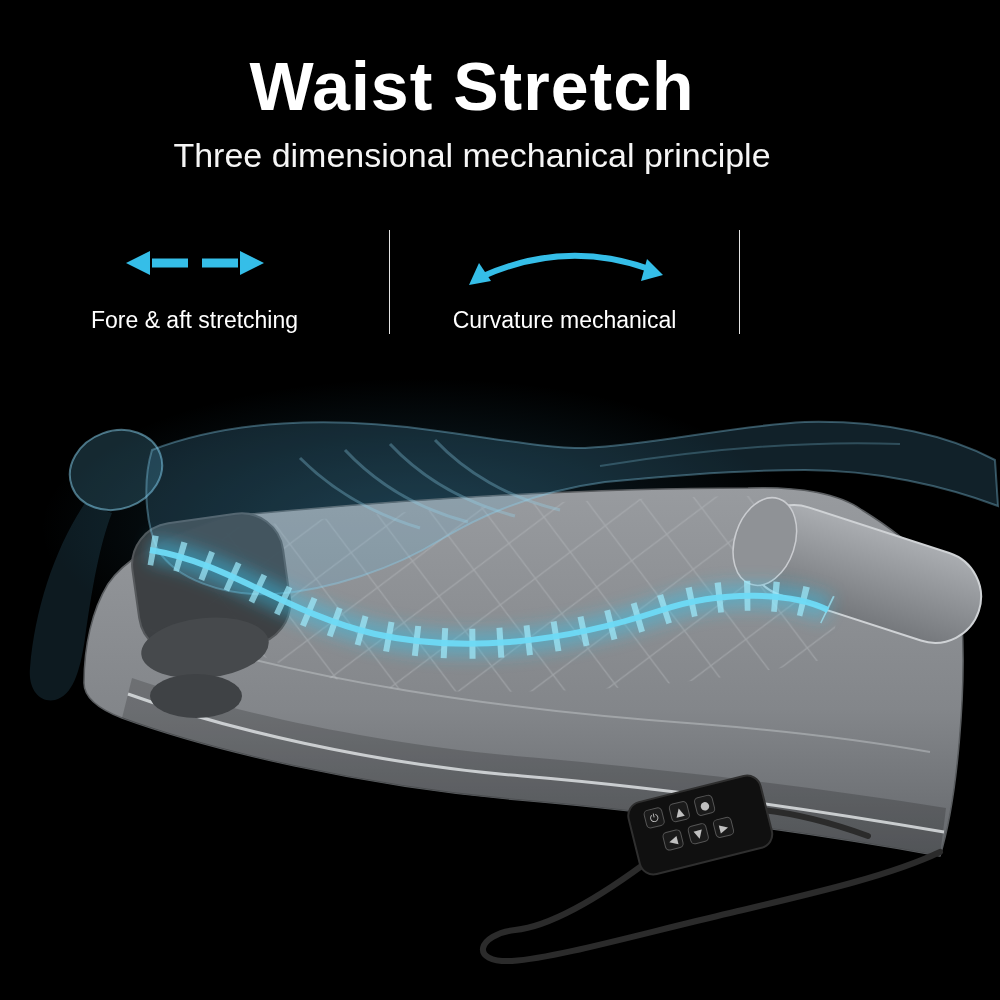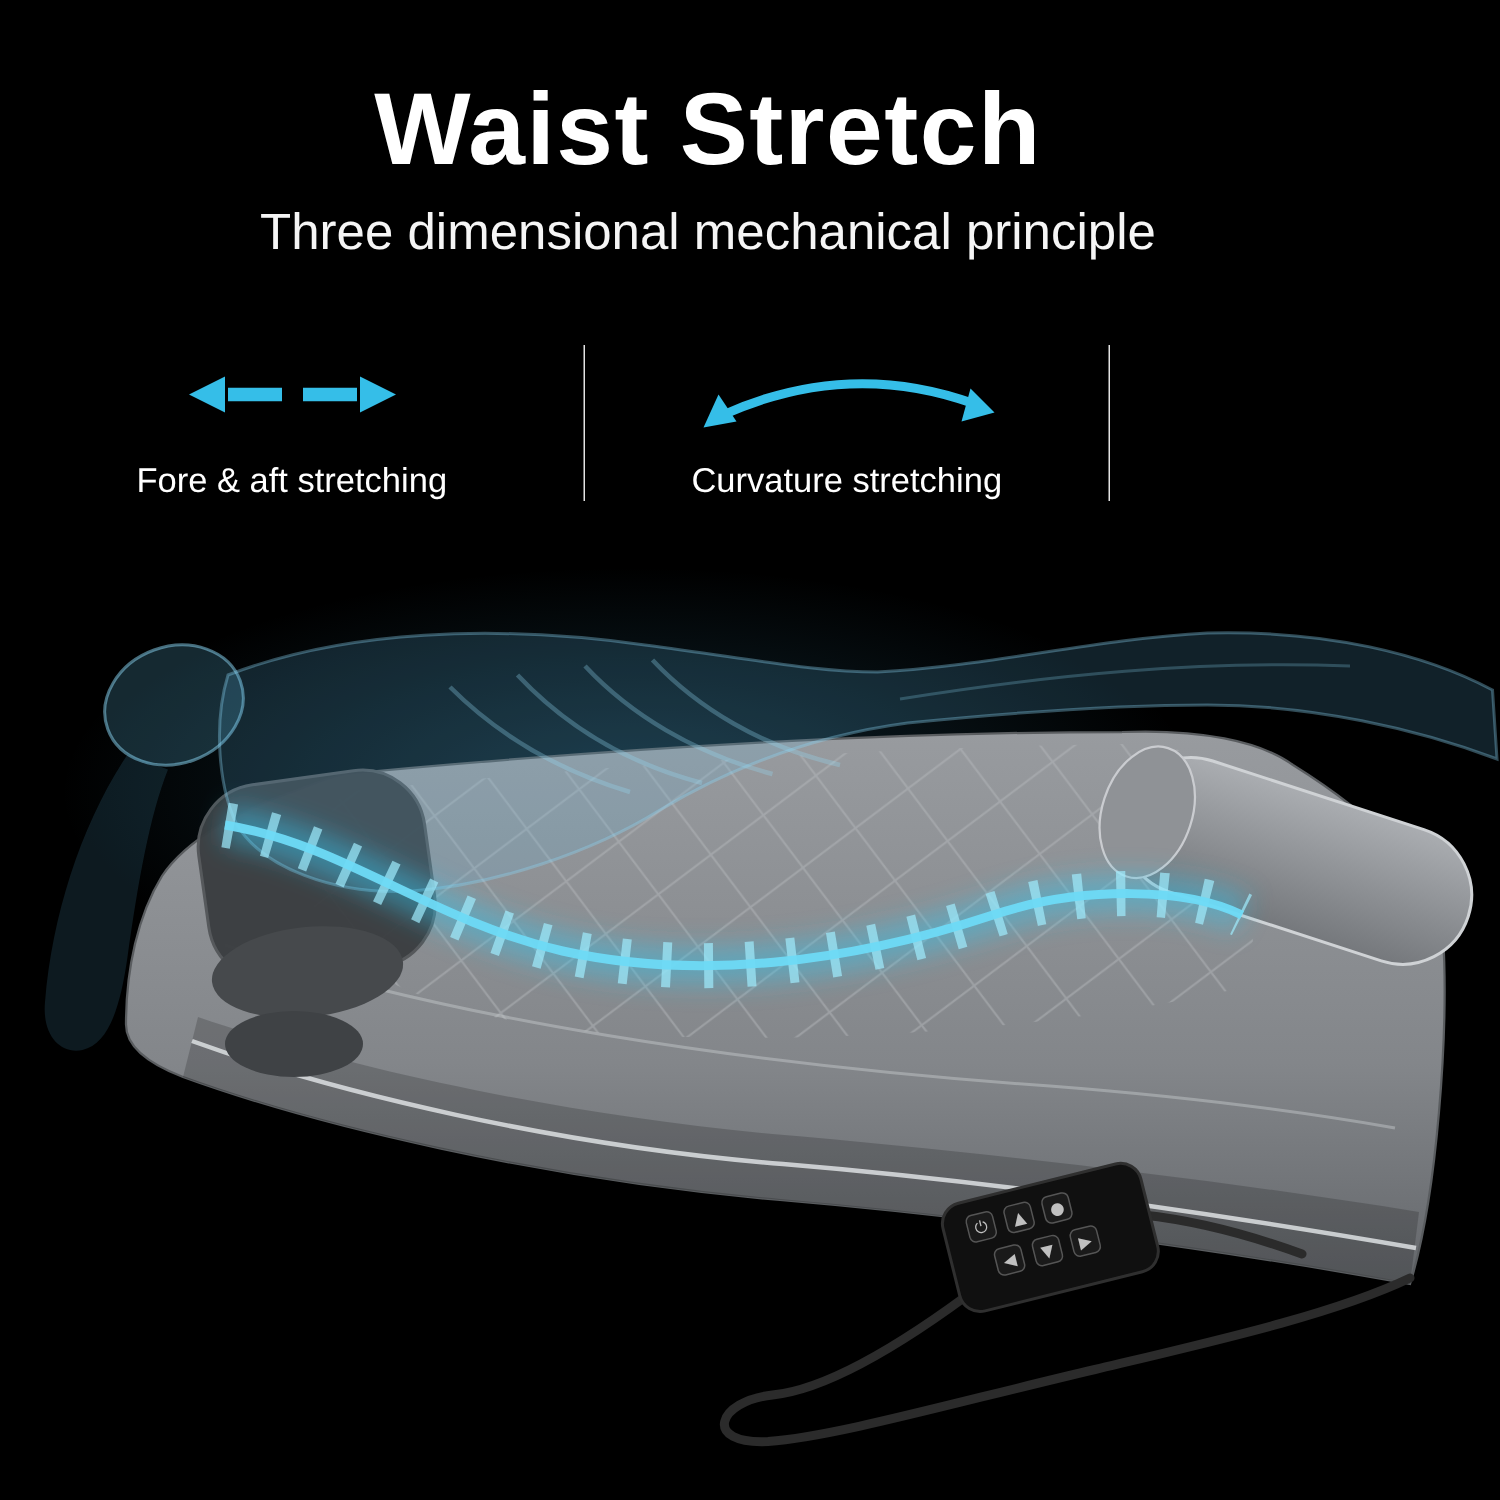--- a/index.html
+++ b/index.html
@@ -69,21 +69,21 @@
   <div class="divider"></div>
 
   <div class="feature f2">
     <div class="icon-wrap">
       <svg width="204" height="52" viewBox="0 0 204 52">
         <path d="M 18,40 Q 102,2 186,32" stroke="#35bee8" stroke-width="6" fill="none"></path>
         <polygon points="6,48 28,44 16,26" fill="#35bee8"></polygon>
         <polygon points="200,38 178,44 184,22" fill="#35bee8"></polygon>
       </svg>
     </div>
-    <div class="feature-label">Curvature stretching</div>
+    <div class="feature-label">Curvature mechanical</div>
   </div>
 
   <div class="divider"></div>
 
 
 </div>
 
 <svg class="illustration" viewBox="0 0 1000 622">
   <defs>
     <linearGradient id="matGrad" x1="0" y1="0" x2="0" y2="1">

